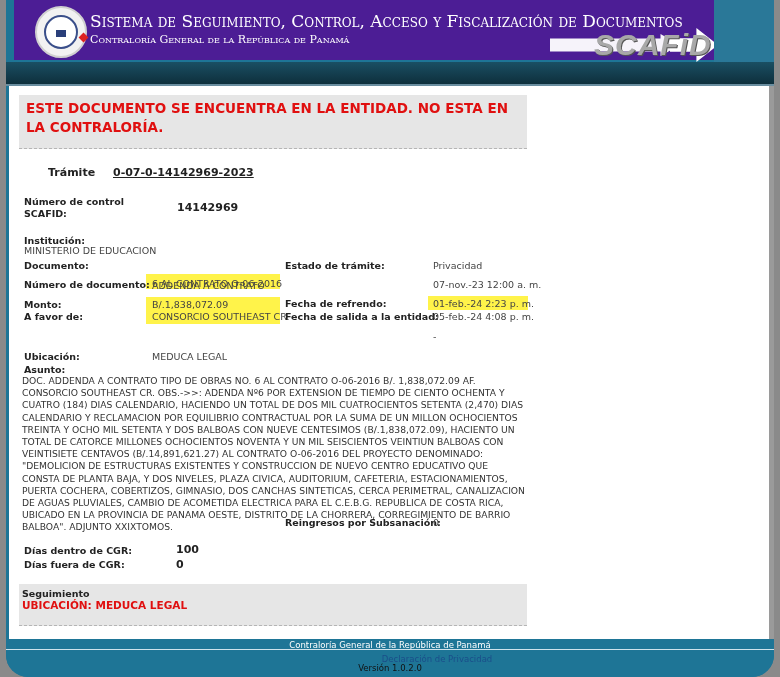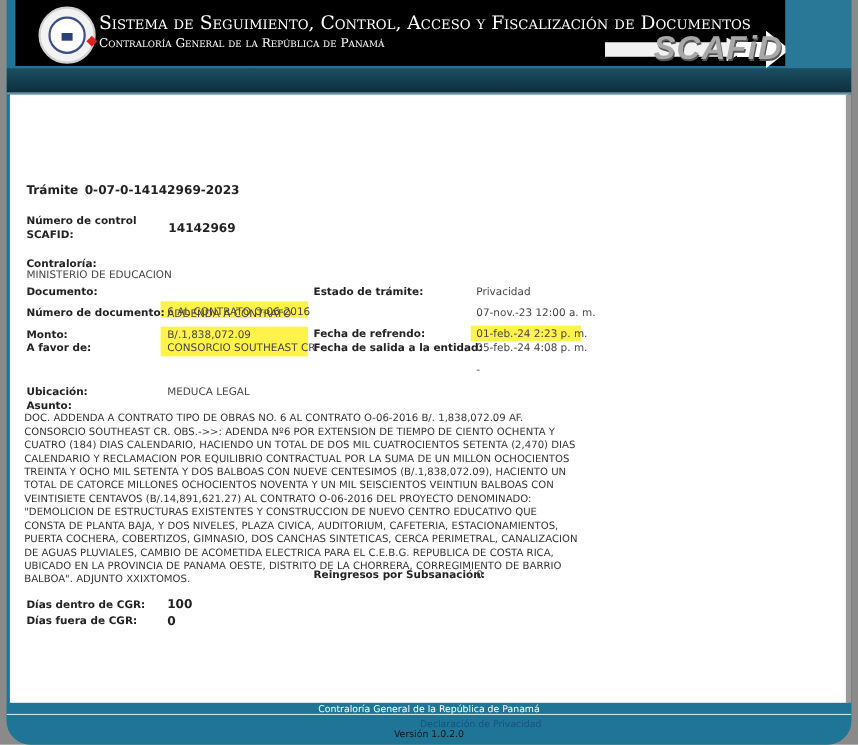--- a/index.html
+++ b/index.html
@@ -8,21 +8,21 @@
     background:#8a8a8a;
     font-family: "DejaVu Sans", sans-serif;
     position:relative;
   }
   .frame {
     position:absolute; left:6px; top:0; width:768px; height:677px;
     background:#1e7596; border-radius:0 0 22px 22px; overflow:hidden;
   }
   .header {
     position:absolute; left:8px; top:0; width:700px; height:60px;
-    background:#000000;
+    background:#4c1d95;
   }
   .header-right { position:absolute; left:708px; top:0; width:60px; height:62px; background:#2a7898; }
   .logo {
     position:absolute; left:21px; top:6px; width:52px; height:52px;
     border-radius:50%; background:#f2f2f2; border:2px solid #d0d0d0;
     box-sizing:border-box;
   }
   .logo-inner {
     position:absolute; left:7px; top:7px; width:34px; height:34px; border-radius:50%;
     border:2px solid #3a4f8a; box-sizing:border-box; background:#fff;
@@ -61,21 +61,21 @@
   .content {
     position:absolute; left:3px; top:86px; width:762px; height:553px; background:#fff;
   }
   .alert {
     position:absolute; left:10px; top:9px; width:508px; height:54px;
     background:#e6e6e6; border-bottom:1px dashed #b5b5b5; padding:4px 7px; box-sizing:border-box;
   }
   .alert-text { color:#e01010; font-weight:bold; font-size:13.5px; line-height:19px; }
   .lbl { position:absolute; font-size:9.5px; font-weight:bold; color:#222; line-height:12px; }
   .val { position:absolute; font-size:9.5px; color:#444; line-height:12px; white-space:nowrap; }
-  .big { font-size:11px; font-weight:bold; color:#222; }
+  .big { font-size:11px; font-weight:bold; color:#222;margin-left:24px; }
   .hl-block { position:absolute; background:#fff34a; }
   .asunto {
     position:absolute; left:13px; top:289px; width:505px; font-size:9.2px; color:#333; line-height:12.2px;
   }
   .seg {
     position:absolute; left:10px; top:498px; width:508px; height:42px; background:#e6e6e6;
     border-bottom:1px dashed #b5b5b5; padding:4px 3px; box-sizing:border-box;
   }
   .seg-title { font-size:9.5px; font-weight:bold; color:#222; line-height:11px; }
   .seg-val { font-size:10.5px; font-weight:bold; color:#e01010; line-height:13px; }
@@ -105,28 +105,31 @@
     <div class="scafid">
       <div class="arrow"></div>
       <div class="arrow2"></div>
       <div class="scafid-text">SCAFiD</div>
     </div>
   </div>
   <div class="header-right"></div>
   <div class="navbar"></div>
 
   <div class="content">
+    <div class="alert">
+      <div class="alert-text">ESTE DOCUMENTO SE ENCUENTRA EN LA ENTIDAD. NO ESTA EN LA CONTRALORÍA.</div>
+    </div>
 
     <div class="lbl big" style="left:15px;top:81px;font-weight:bold;">Trámite</div>
-    <div class="val big" style="left:68px;top:81px;">0-07-0-14142969-2023</div>
+    <div class="val big" style="left:80px;top:81px;text-decoration:underline;">0-07-0-14142969-2023</div>
 
     <div class="lbl" style="left:15px;top:110px;width:105px;">Número de control SCAFID:</div>
     <div class="val big" style="left:144px;top:116px;">14142969</div>
 
-    <div class="lbl" style="left:15px;top:149px;">Contraloría:</div>
+    <div class="lbl" style="left:15px;top:149px;">Institución:</div>
     <div class="val" style="left:15px;top:159px;">MINISTERIO DE EDUCACION</div>
 
     <div class="hl-block" style="left:137px;top:188px;width:134px;height:15px;"></div>
     <div class="hl-block" style="left:137px;top:211px;width:134px;height:27px;"></div>
 
     <div class="lbl" style="left:15px;top:174px;">Documento:</div>
     <div class="val" style="left:143px;top:174px;margin-top:20px;">ADDENDA A CONTRATO</div>
     <div class="lbl" style="left:15px;top:193px;">Número de documento:</div>
     <div class="val" style="left:143px;top:192px;">6 AL CONTRATO O-06-2016</div>
     <div class="lbl" style="left:15px;top:213px;">Monto:</div>
@@ -151,20 +154,24 @@
     <div class="asunto">DOC. ADDENDA A CONTRATO TIPO DE OBRAS NO. 6 AL CONTRATO O-06-2016 B/. 1,838,072.09 AF. CONSORCIO SOUTHEAST CR. OBS.-&gt;&gt;: ADENDA Nº6 POR EXTENSION DE TIEMPO DE CIENTO OCHENTA Y CUATRO (184) DIAS CALENDARIO, HACIENDO UN TOTAL DE DOS MIL CUATROCIENTOS SETENTA (2,470) DIAS CALENDARIO Y RECLAMACION POR EQUILIBRIO CONTRACTUAL POR LA SUMA DE UN MILLON OCHOCIENTOS TREINTA Y OCHO MIL SETENTA Y DOS BALBOAS CON NUEVE CENTESIMOS (B/.1,838,072.09), HACIENTO UN TOTAL DE CATORCE MILLONES OCHOCIENTOS NOVENTA Y UN MIL SEISCIENTOS VEINTIUN BALBOAS CON VEINTISIETE CENTAVOS (B/.14,891,621.27) AL CONTRATO O-06-2016 DEL PROYECTO DENOMINADO: "DEMOLICION DE ESTRUCTURAS EXISTENTES Y CONSTRUCCION DE NUEVO CENTRO EDUCATIVO QUE CONSTA DE PLANTA BAJA, Y DOS NIVELES, PLAZA CIVICA, AUDITORIUM, CAFETERIA, ESTACIONAMIENTOS, PUERTA COCHERA, COBERTIZOS, GIMNASIO, DOS CANCHAS SINTETICAS, CERCA PERIMETRAL, CANALIZACION DE AGUAS PLUVIALES, CAMBIO DE ACOMETIDA ELECTRICA PARA EL C.E.B.G. REPUBLICA DE COSTA RICA, UBICADO EN LA PROVINCIA DE PANAMA OESTE, DISTRITO DE LA CHORRERA, CORREGIMIENTO DE BARRIO BALBOA". ADJUNTO XXIXTOMOS.</div>
 
     <div class="lbl" style="left:276px;top:431px;">Reingresos por Subsanación:</div>
     <div class="val" style="left:424px;top:431px;">0</div>
 
     <div class="lbl" style="left:15px;top:459px;">Días dentro de CGR:</div>
     <div class="val big" style="left:143px;top:458px;">100</div>
     <div class="lbl" style="left:15px;top:473px;">Días fuera de CGR:</div>
     <div class="val big" style="left:143px;top:473px;">0</div>
 
+    <div class="seg">
+      <div class="seg-title">Seguimiento</div>
+      <div class="seg-val">UBICACIÓN: MEDUCA LEGAL</div>
+    </div>
   </div>
   <div class="sidebar-r"></div>
 
   <div class="footer">
     <div class="footer-org">Contraloría General de la República de Panamá</div>
     <div class="footer-line"></div>
     <div class="footer-priv">Declaración de Privacidad</div>
     <div class="footer-ver">Versión 1.0.2.0</div>
   </div>
 </div>

